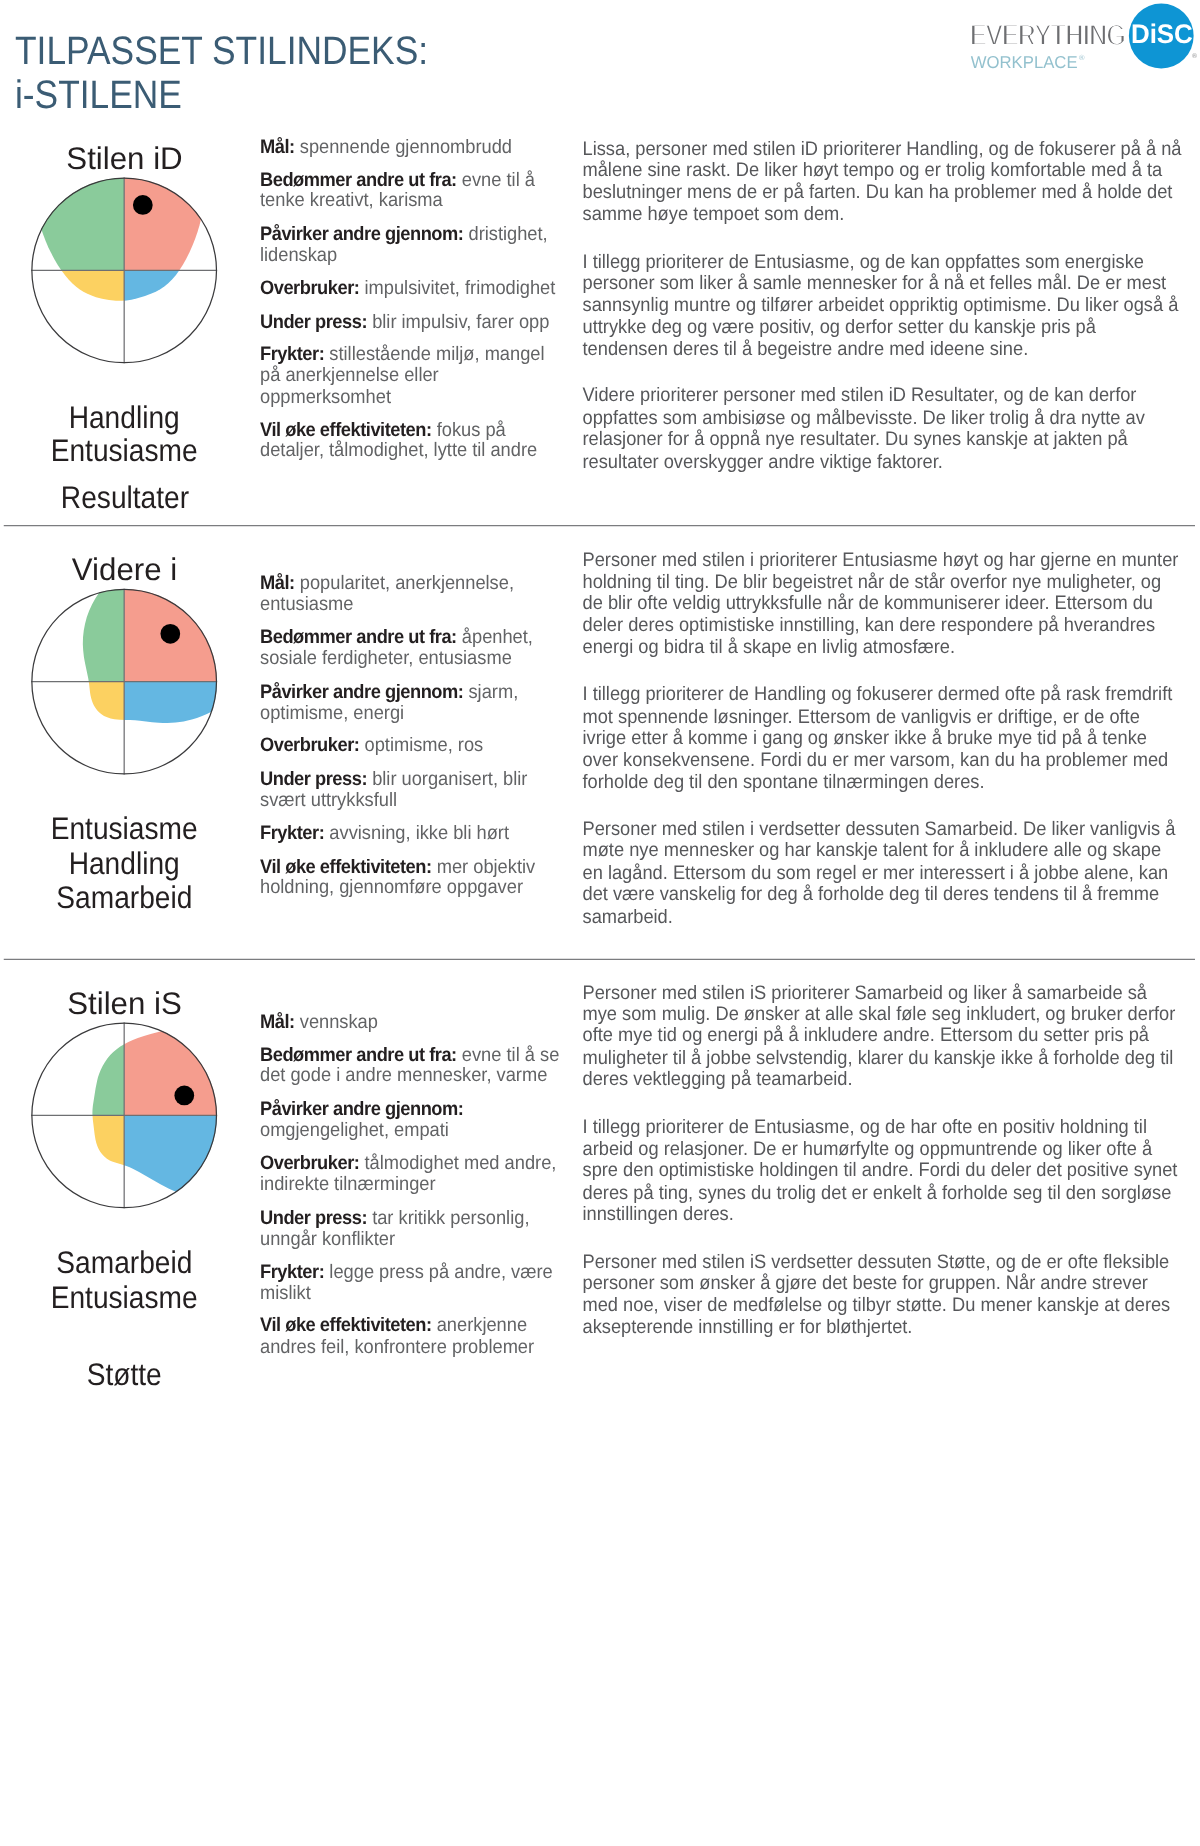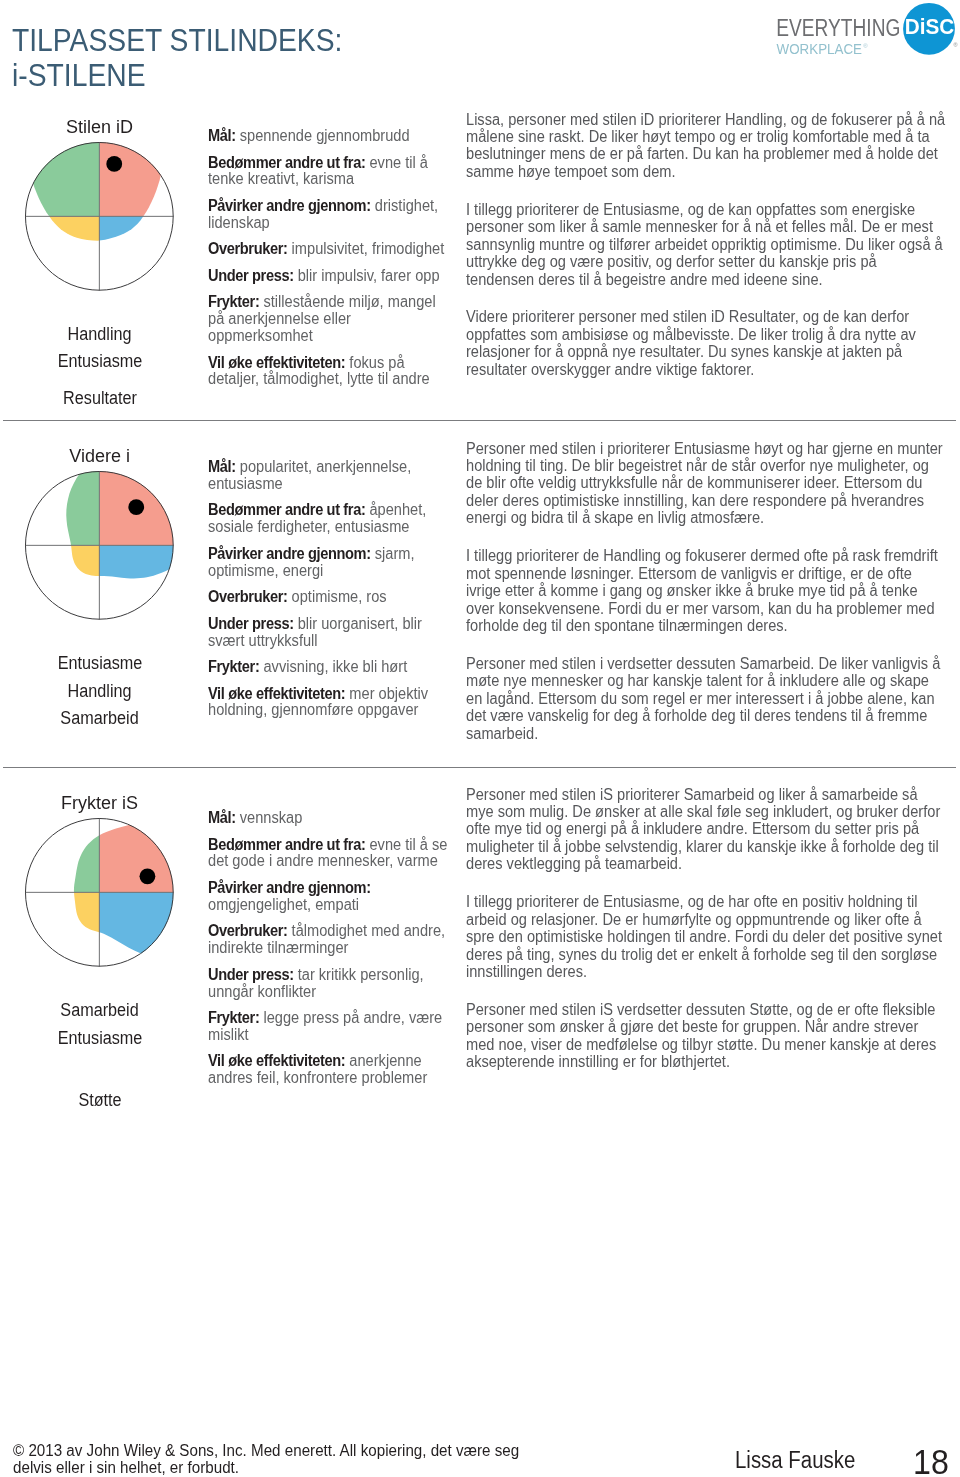--- a/index.html
+++ b/index.html
@@ -4,21 +4,21 @@
 body{width:960px;height:1477px;background:#fff;
   font-family:"Liberation Sans","DejaVu Sans",sans-serif;color:#231f20;}
 .page{position:relative;width:960px;height:1477px;overflow:hidden;background:#fff;}
 .ttl{position:absolute;left:12.4px;top:22.6px;font-size:31.8px;line-height:35.2px;
   color:#3b5c74;font-weight:400;transform:scaleX(0.889);transform-origin:left top;white-space:nowrap;}
 .logo{position:absolute;left:770px;top:0px;width:200px;height:62px;}
 .hr{position:absolute;left:3px;width:953px;height:1px;background:#7b7c7f;}
 .sect{position:absolute;left:0;top:0;width:960px;height:0;}
 .gcol{position:absolute;left:0;top:0;width:199.2px;}
 .gttl,.glabel{position:absolute;left:0;width:199.2px;text-align:center;
-  font-size:18px;line-height:25px;color:#231f20;}
+  font-size:25px;line-height:25px;color:#231f20;}
 .gttl span{display:inline-block;transform:scaleX(1.0);}
 .glabel span{display:inline-block;transform:scaleX(0.9);}
 svg.graph{position:absolute;overflow:visible;}
 .mcol{position:absolute;left:207.7px;width:258px;}
 .mcol p{margin:0 0 9.7px 0;font-size:15.6px;line-height:16.85px;color:#626365;
   transform:scaleX(0.937);transform-origin:left top;}
 .mcol p b{color:#231f20;font-weight:bold;letter-spacing:-0.4px;}
 .rcol{position:absolute;left:466.3px;width:513px;}
 .rcol p{margin:0 0 20.4px 0;font-size:15.6px;line-height:17.45px;color:#56575a;
   transform:scaleX(0.937);transform-origin:left top;}
@@ -85,21 +85,21 @@
 </g>
 <line x1="0" y1="100" x2="200" y2="100" stroke="#6e6f72" stroke-width="1.34"></line>
 <line x1="100" y1="0" x2="100" y2="200" stroke="#6e6f72" stroke-width="1.34"></line>
 <circle cx="100" cy="100" r="99.33" fill="none" stroke="#3a3a3c" stroke-width="1.34"></circle>
 <circle cx="120.04" cy="29.52" r="10.63" fill="#000"></circle>
 </svg>
 <div class="glabel" style="top:322.1px"><span>Handling</span></div>
 <div class="glabel" style="top:349.3px"><span>Entusiasme</span></div>
 <div class="glabel" style="top:386px"><span>Resultater</span></div>
 </div>
-<div class="mcol" style="top:128px">
+<div class="mcol" style="top:110px">
 <p><b>Mål:</b> <span>spennende gjennombrudd</span></p>
 <p><b>Bedømmer andre ut fra:</b> <span>evne til å tenke kreativt, karisma</span></p>
 <p><b>Påvirker andre gjennom:</b> <span>dristighet, lidenskap</span></p>
 <p><b>Overbruker:</b> <span>impulsivitet, frimodighet</span></p>
 <p><b>Under press:</b> <span>blir impulsiv, farer opp</span></p>
 <p><b>Frykter:</b> <span>stillestående miljø, mangel på anerkjennelse eller oppmerksomhet</span></p>
 <p><b>Vil øke effektiviteten:</b> <span>fokus på detaljer, tålmodighet, lytte til andre</span></p>
 </div>
 <div class="rcol" style="top:110.5px">
 <p>Lissa, personer med stilen iD prioriterer Handling, og de fokuserer på å nå målene sine raskt. De liker høyt tempo og er trolig komfortable med å ta beslutninger mens de er på farten. Du kan ha problemer med å holde det samme høye tempoet som dem.</p>
@@ -153,21 +153,21 @@
 <p><b>Vil øke effektiviteten:</b> <span>mer objektiv holdning, gjennomføre oppgaver</span></p>
 </div>
 <div class="rcol" style="top:439.5px">
 <p>Personer med stilen i prioriterer Entusiasme høyt og har gjerne en munter holdning til ting. De blir begeistret når de står overfor nye muligheter, og de blir ofte veldig uttrykksfulle når de kommuniserer ideer. Ettersom du deler deres optimistiske innstilling, kan dere respondere på hverandres energi og bidra til å skape en livlig atmosfære.</p>
 <p>I tillegg prioriterer de Handling og fokuserer dermed ofte på rask fremdrift mot spennende løsninger. Ettersom de vanligvis er driftige, er de ofte ivrige etter å komme i gang og ønsker ikke å bruke mye tid på å tenke over konsekvensene. Fordi du er mer varsom, kan du ha problemer med forholde deg til den spontane tilnærmingen deres.</p>
 <p>Personer med stilen i verdsetter dessuten Samarbeid. De liker vanligvis å møte nye mennesker og har kanskje talent for å inkludere alle og skape en lagånd. Ettersom du som regel er mer interessert i å jobbe alene, kan det være vanskelig for deg å forholde deg til deres tendens til å fremme samarbeid.</p>
 </div>
 </div>
 <div class="sect">
 <div class="gcol">
-<div class="gttl" style="top:790.9px"><span>Frykter iS</span></div>
+<div class="gttl" style="top:790.9px"><span>Stilen iS</span></div>
 <svg class="graph" style="left:24.8px;top:818.1px;width:148.7px;height:148.7px" viewBox="0 0 200 200">
 <defs>
             <clipPath id="clipiS">
               <circle cx="100" cy="100" r="100"></circle>
             </clipPath>
 <clipPath id="qULiS">
               <rect x="0" y="0" width="100" height="100"></rect>
             </clipPath>
 <clipPath id="qURiS">
               <rect x="100" y="0" width="100" height="100"></rect>
@@ -204,21 +204,13 @@
 <p><b>Vil øke effektiviteten:</b> <span>anerkjenne andres feil, konfrontere problemer</span></p>
 </div>
 <div class="rcol" style="top:785.5px">
 <p>Personer med stilen iS prioriterer Samarbeid og liker å samarbeide så mye som mulig. De ønsker at alle skal føle seg inkludert, og bruker derfor ofte mye tid og energi på å inkludere andre. Ettersom du setter pris på muligheter til å jobbe selvstendig, klarer du kanskje ikke å forholde deg til deres vektlegging på teamarbeid.</p>
 <p>I tillegg prioriterer de Entusiasme, og de har ofte en positiv holdning til arbeid og relasjoner. De er humørfylte og oppmuntrende og liker ofte å spre den optimistiske holdingen til andre. Fordi du deler det positive synet deres på ting, synes du trolig det er enkelt å forholde seg til den sorgløse innstillingen deres.</p>
 <p>Personer med stilen iS verdsetter dessuten Støtte, og de er ofte fleksible personer som ønsker å gjøre det beste for gruppen. Når andre strever med noe, viser de medfølelse og tilbyr støtte. Du mener kanskje at deres aksepterende innstilling er for bløthjertet.</p>
 </div>
 </div>
 <div class="hr" style="top:419.5px"></div>
 <div class="hr" style="top:766.5px"></div>
-<div class="foot">
-<div class="copy">
-        <div>© 2013 av John Wiley &amp; Sons, Inc. Med enerett. All kopiering, det være seg</div>
-        <div>delvis eller i sin helhet, er forbudt.</div>
-      </div>
-<div class="fname">Lissa Fauske</div>
-<div class="fpage">18</div>
-</div>
 </div>
 
 </body></html>

